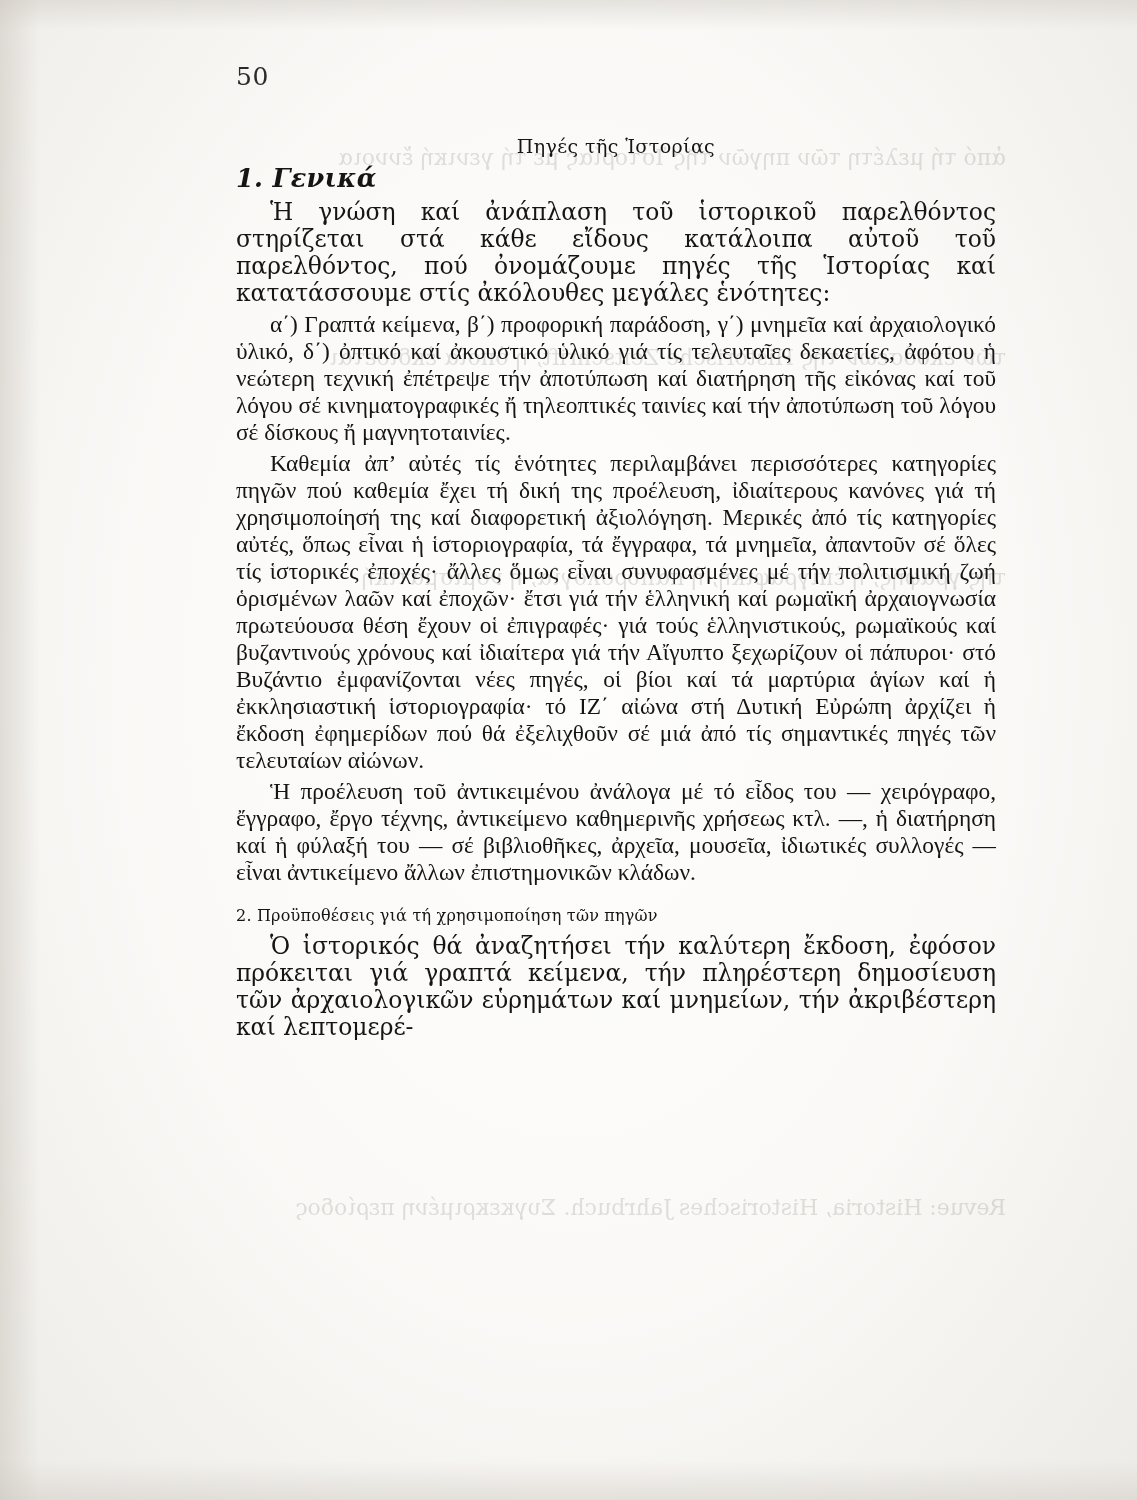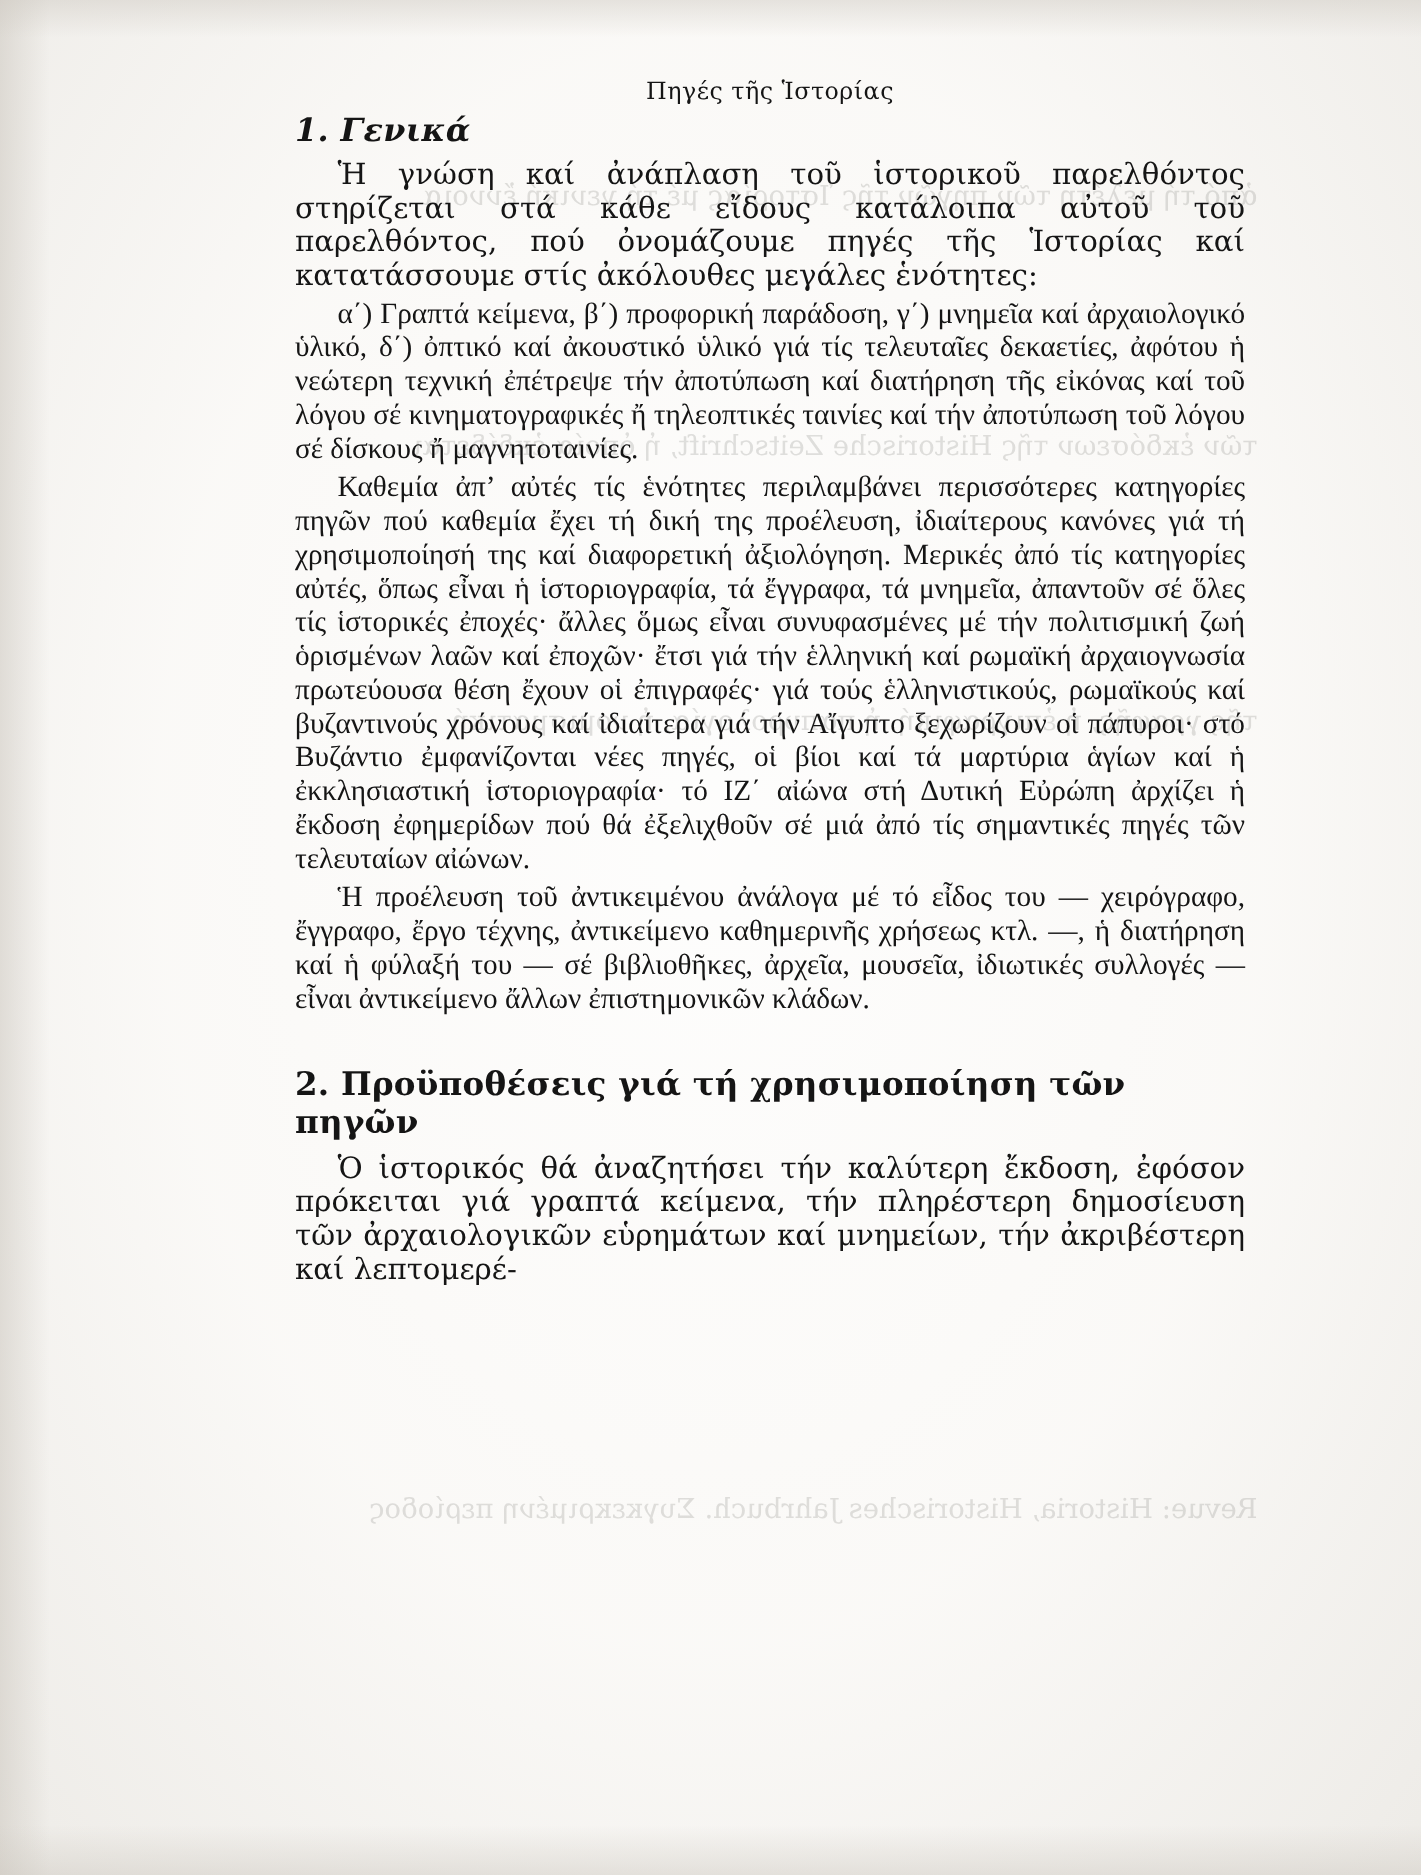--- a/index.html
+++ b/index.html
@@ -71,23 +71,23 @@
     text-align: justify;
     text-justify: inter-word;
     text-indent: 34px;
     hyphens: manual;
   }
   p.body + p.body {
     margin-top: 4px;
     font-family: Liberation Serif, serif;
   }
   .subhead {
-    font-size: 26px;
-    font-weight: bold;
-    margin: 40px 0 8px 0;
+    font-size: 16px;
+    font-weight: normal;
+    margin: 20px 0 8px 0;
     letter-spacing: 0.2px;
   }
   
   .bleed {
     position: absolute;
     left: 236px;
     width: 770px;
     font-size: 22px;
     line-height: 36px;
     text-align: justify;
@@ -129,20 +129,21 @@
   <div class="edge-shadow-top"></div>
   <div class="edge-shadow-bottom"></div>
 
   <div class="bleed bleed-1">ἀπό τή μελέτη τῶν πηγῶν τῆς Ἱστορίας μέ τή γενική ἔννοια</div>
   <div class="bleed bleed-2">τῶν ἐκδόσεων τῆς Historische Zeitschrift, ἡ ὁποία ἐκδίδεται</div>
   <div class="bleed bleed-3">τῆς γραφῆς, ἡ ἐπιγραφική, ἡ παπυρολογία, ἡ νομισματική</div>
   <div class="bleed bleed-4">Revue: Historia, Historisches Jahrbuch. Συγκεκριμένη περίοδος</div>
 
   <div class="content">
 
+    <div class="folio">50</div>
 
     <div class="title-row">
       <div class="doc-title">Πηγές τῆς Ἱστορίας</div>
       <div class="section-title">1. Γενικά</div>
     </div>
 
     <p class="body">Ἡ γνώση καί ἀνάπλαση τοῦ ἱστορικοῦ παρελθόντος στηρίζεται στά κάθε εἴδους κατάλοιπα αὐτοῦ τοῦ παρελθόντος, πού ὀνομάζουμε πηγές τῆς Ἱστορίας καί κατατάσσουμε στίς ἀκόλουθες μεγάλες ἑνότητες:</p>
     <p class="body">α΄) Γραπτά κείμενα, β΄) προφορική παράδοση, γ΄) μνημεῖα καί ἀρχαιολογικό ὑλικό, δ΄) ὀπτικό καί ἀκουστικό ὑλικό γιά τίς τελευταῖες δεκαετίες, ἀφότου ἡ νεώτερη τεχνική ἐπέτρεψε τήν ἀποτύπωση καί διατήρηση τῆς εἰκόνας καί τοῦ λόγου σέ κινηματογραφικές ἤ τηλεοπτικές ταινίες καί τήν ἀποτύπωση τοῦ λόγου σέ δίσκους ἤ μαγνητοταινίες.</p>
     <p class="body">Καθεμία ἀπ’ αὐτές τίς ἑνότητες περιλαμβάνει περισσότερες κατηγορίες πηγῶν πού καθεμία ἔχει τή δική της προέλευση, ἰδιαίτερους κανόνες γιά τή χρησιμοποίησή της καί διαφορετική ἀξιολόγηση. Μερικές ἀπό τίς κατηγορίες αὐτές, ὅπως εἶναι ἡ ἱστοριογραφία, τά ἔγγραφα, τά μνημεῖα, ἀπαντοῦν σέ ὅλες τίς ἱστορικές ἐποχές· ἄλλες ὅμως εἶναι συνυφασμένες μέ τήν πολιτισμική ζωή ὁρισμένων λαῶν καί ἐποχῶν· ἔτσι γιά τήν ἑλληνική καί ρωμαϊκή ἀρχαιογνωσία πρωτεύουσα θέση ἔχουν οἱ ἐπιγραφές· γιά τούς ἑλληνιστικούς, ρωμαϊκούς καί βυζαντινούς χρόνους καί ἰδιαίτερα γιά τήν Αἴγυπτο ξεχωρίζουν οἱ πάπυροι· στό Βυζάντιο ἐμφανίζονται νέες πηγές, οἱ βίοι καί τά μαρτύρια ἁγίων καί ἡ ἐκκλησιαστική ἱστοριογραφία· τό ΙΖ΄ αἰώνα στή Δυτική Εὐρώπη ἀρχίζει ἡ ἔκδοση ἐφημερίδων πού θά ἐξελιχθοῦν σέ μιά ἀπό τίς σημαντικές πηγές τῶν τελευταίων αἰώνων.</p>
     <p class="body">Ἡ προέλευση τοῦ ἀντικειμένου ἀνάλογα μέ τό εἶδος του — χειρόγραφο, ἔγγραφο, ἔργο τέχνης, ἀντικείμενο καθημερινῆς χρήσεως κτλ. —, ἡ διατήρηση καί ἡ φύλαξή του — σέ βιβλιοθῆκες, ἀρχεῖα, μουσεῖα, ἰδιωτικές συλλογές — εἶναι ἀντικείμενο ἄλλων ἐπιστημονικῶν κλάδων.</p>

